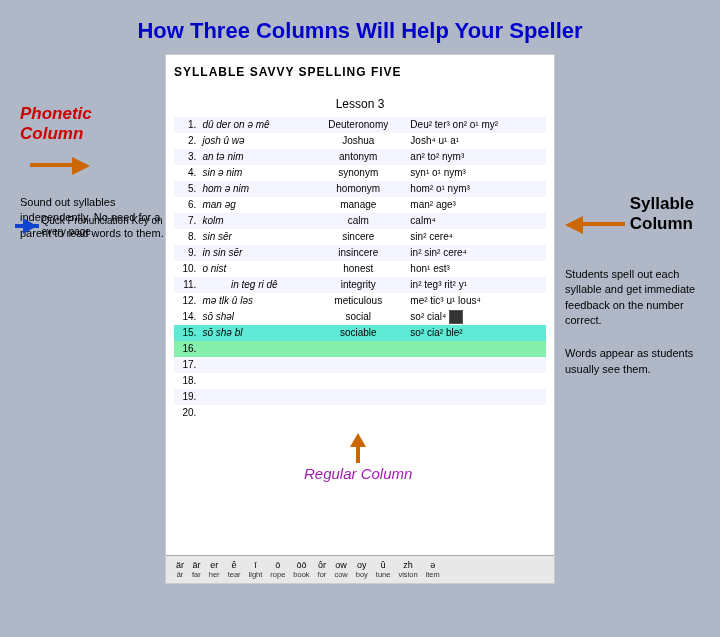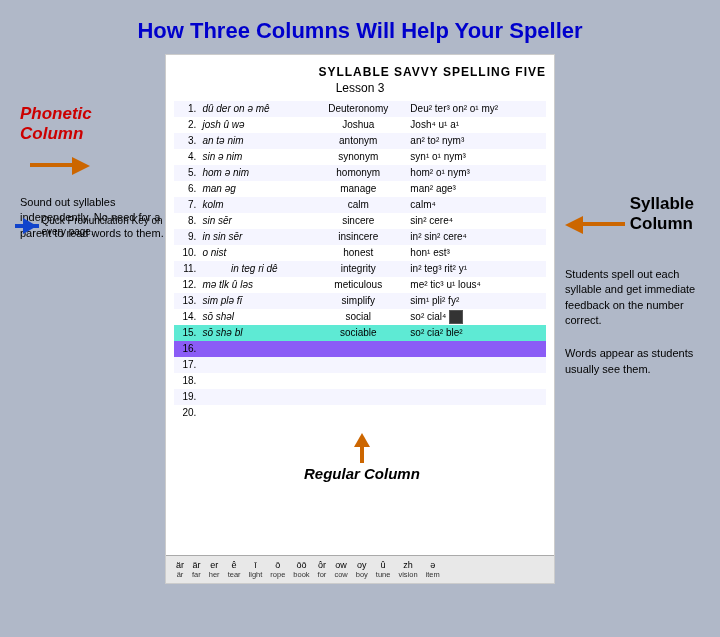--- a/index.html
+++ b/index.html
@@ -136,25 +136,25 @@
       width: 390px;
       background: white;
       border: 1px solid #ccc;
       padding: 10px 8px 8px 8px;
       min-height: 530px;
       position: relative;
       font-size: 10.5px;
     }
 
     .doc-title {
-      text-align: right;
+      text-align: left;
       font-weight: bold;
       font-size: 12px;
       letter-spacing: 1px;
-      margin-bottom: 2px;
+      margin-bottom: 18px;
     }
 
     .doc-subtitle {
       text-align: center;
       font-size: 12px;
       margin-bottom: 6px;
     }
 
     .spelling-table {
       width: 100%;
@@ -310,39 +310,33 @@
             <td class="col-phonetic" style="font-style: italic; text-align: center;">in teg ri dê</td>
             <td class="col-regular">integrity</td>
             <td class="col-syllable">in² teg³ rit² y¹</td>
           </tr>
           <tr style="background: white;">
             <td class="col-num">12.</td>
             <td class="col-phonetic" style="font-style: italic;">mə tlk û ləs</td>
             <td class="col-regular">meticulous</td>
             <td class="col-syllable">me² tic³ u¹ lous⁴</td>
           </tr>
-          <tr style="background: rgb(245, 245, 255);">
-            <td class="col-num">13.</td>
-            <td class="col-phonetic" style="font-style: italic;">sim plə fī</td>
-            <td class="col-regular">simplify</td>
-            <td class="col-syllable">sim¹ pli² fy²</td>
-          </tr>
           <tr style="background: white;">
             <td class="col-num">14.</td>
             <td class="col-phonetic" style="font-style: italic;">sō shəl</td>
             <td class="col-regular">social</td>
             <td class="col-syllable">so² cial⁴ <span class="small-box"></span></td>
           </tr>
           <tr style="background: #5eead4;">
             <td class="col-num">15.</td>
             <td class="col-phonetic" style="font-style: italic;">sō shə bl</td>
             <td class="col-regular">sociable</td>
             <td class="col-syllable">so² cia² ble²</td>
           </tr>
-          <tr style="background: #8b5cf6;">
+          <tr style="background: #86efac;">
             <td class="col-num">16.</td>
             <td class="col-phonetic" style="font-style: italic;"></td>
             <td class="col-regular"></td>
             <td class="col-syllable"></td>
           </tr>
           <tr style="background: rgb(245, 245, 255); margin-top: 44px;">
             <td class="col-num">17.</td>
             <td class="col-phonetic" style="font-style: italic;"></td>
             <td class="col-regular"></td>
             <td class="col-syllable"></td>
@@ -367,21 +361,21 @@
           </tr>
         </tbody>
     </table>
 
     <div style="position:absolute; bottom:100px; left:138px; text-align:center;">
 
       <div style="margin: 0 auto 2px auto; width:16px; position:relative; height:30px;">
         <div style="position:absolute; bottom:0; left:6px; width:4px; height:22px; background:#cc6600;"></div>
         <div style="position:absolute; top:0; left:0; border-left:8px solid transparent; border-right:8px solid transparent; border-bottom:14px solid #cc6600;"></div>
       </div>
-      <div style="color:#000000; font-style:italic; font-weight:bold; font-size:15px; line-height:1.2;">Regular
+      <div style="color:#a21caf; font-style:italic; font-weight:normal; font-size:15px; line-height:1.2;">Regular
 Column</div>
     </div>
 
     <div class="pronunciation-bar" id="pron-bar">
         <div class="pron-item">
           <span class="pron-main">är</span>
           <span class="pron-sub">är</span>
         </div>
         <div class="pron-item">
           <span class="pron-main">är</span>

